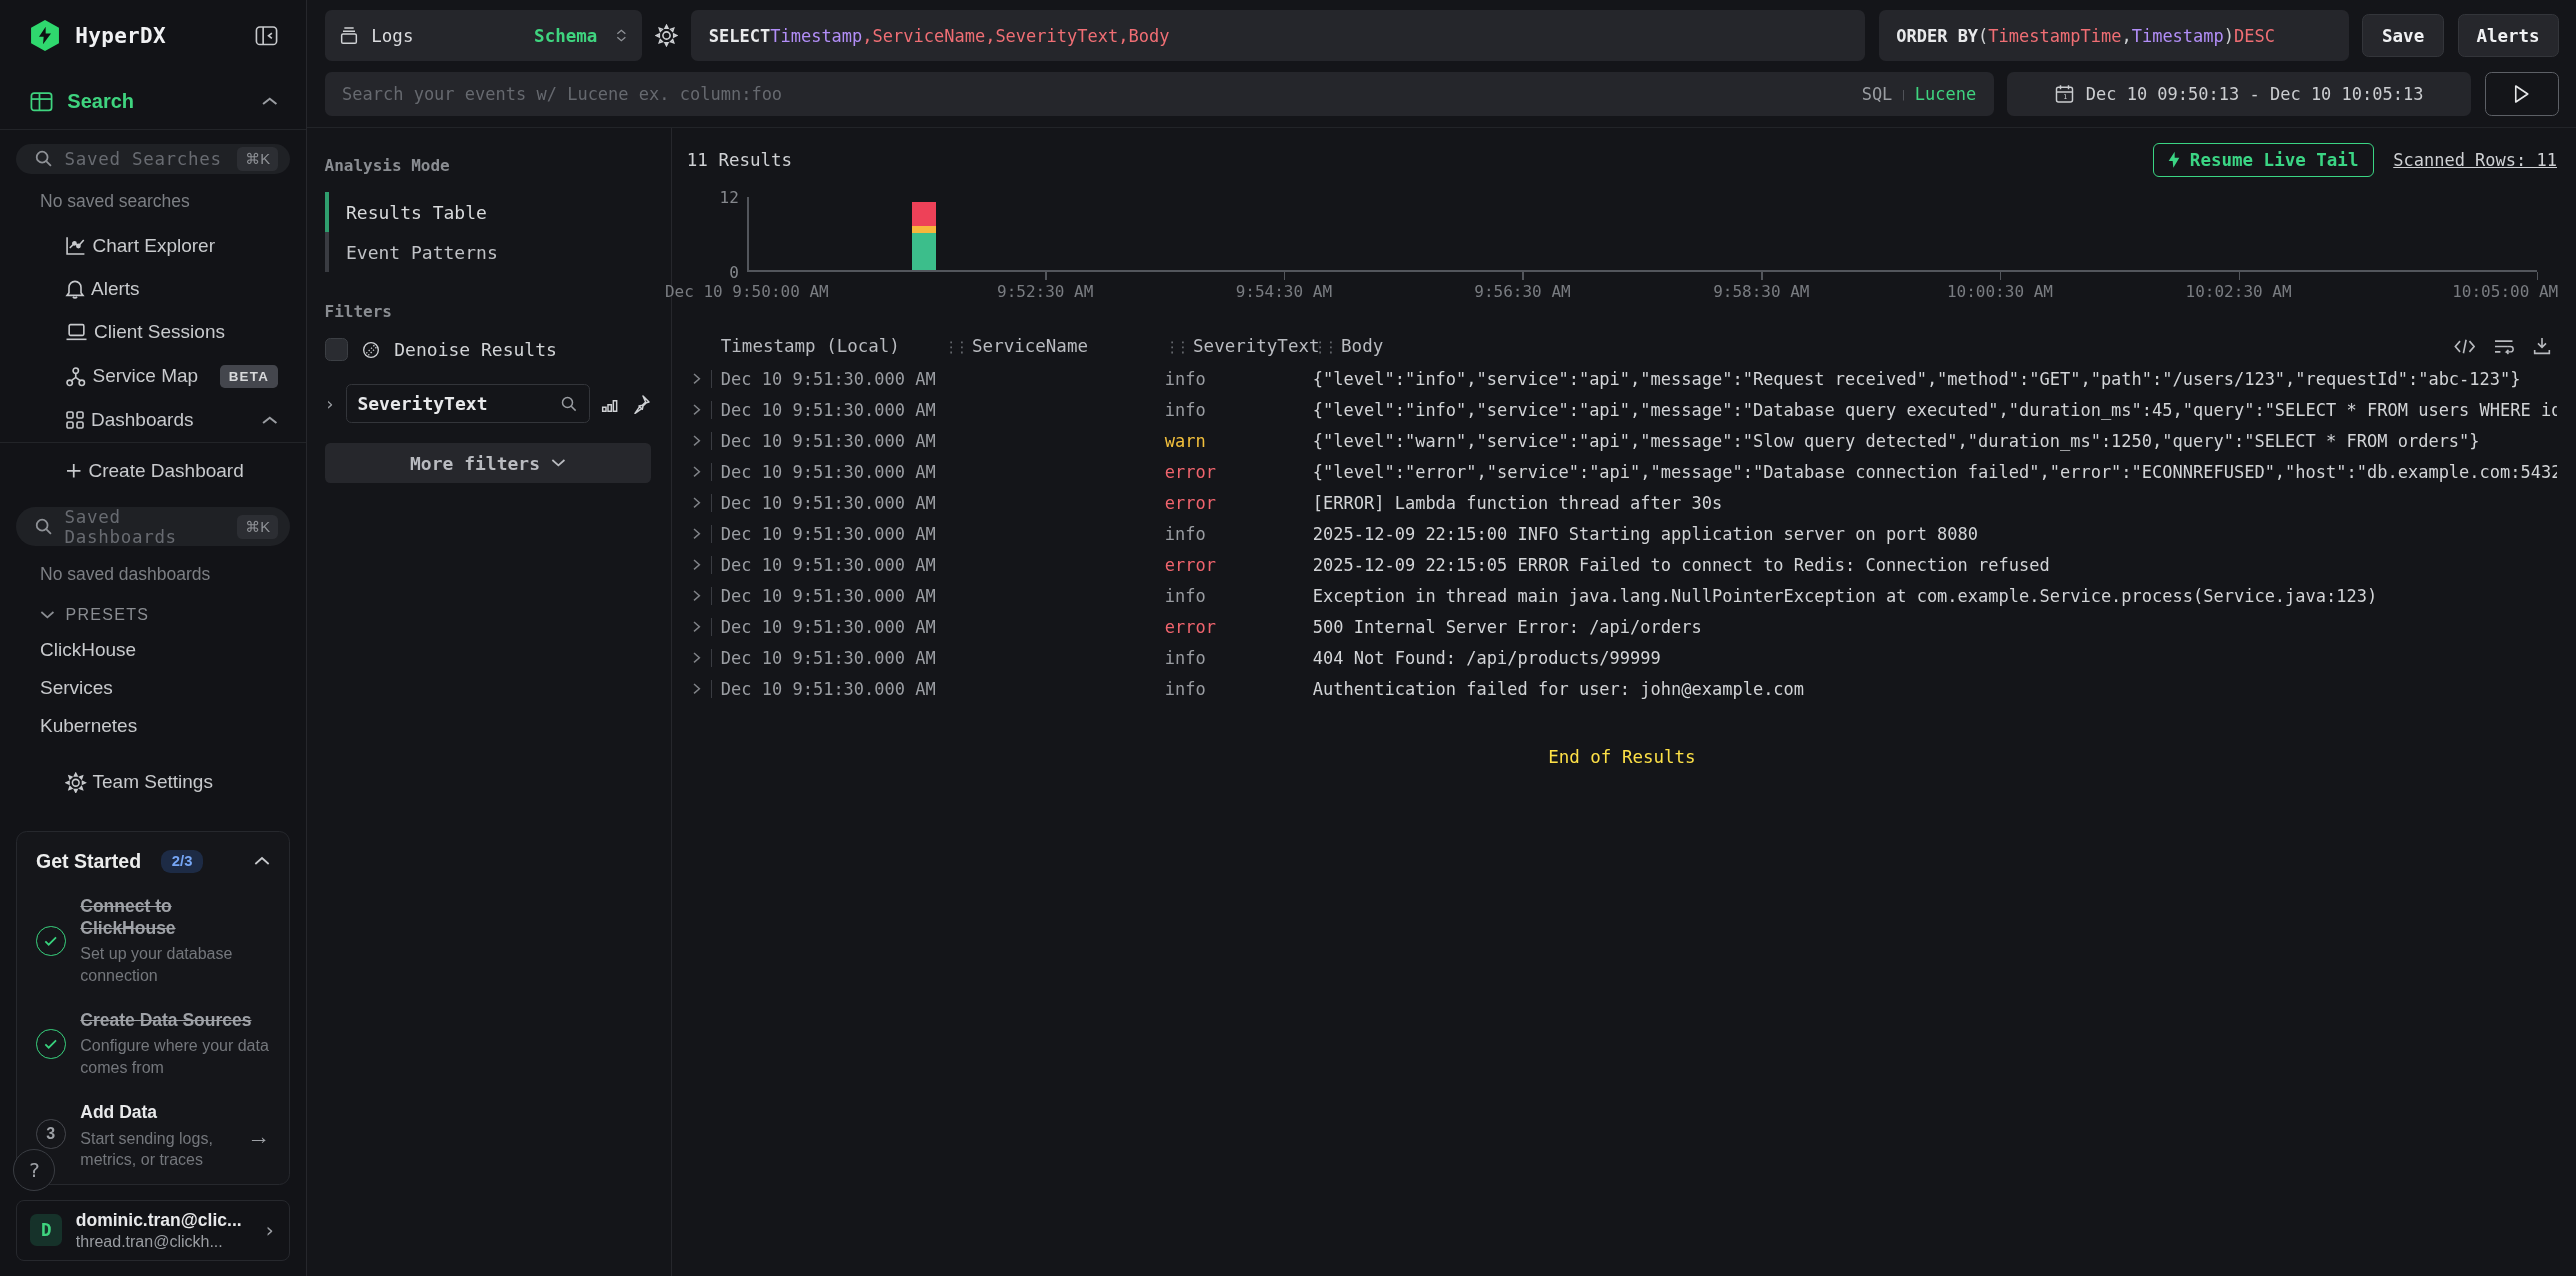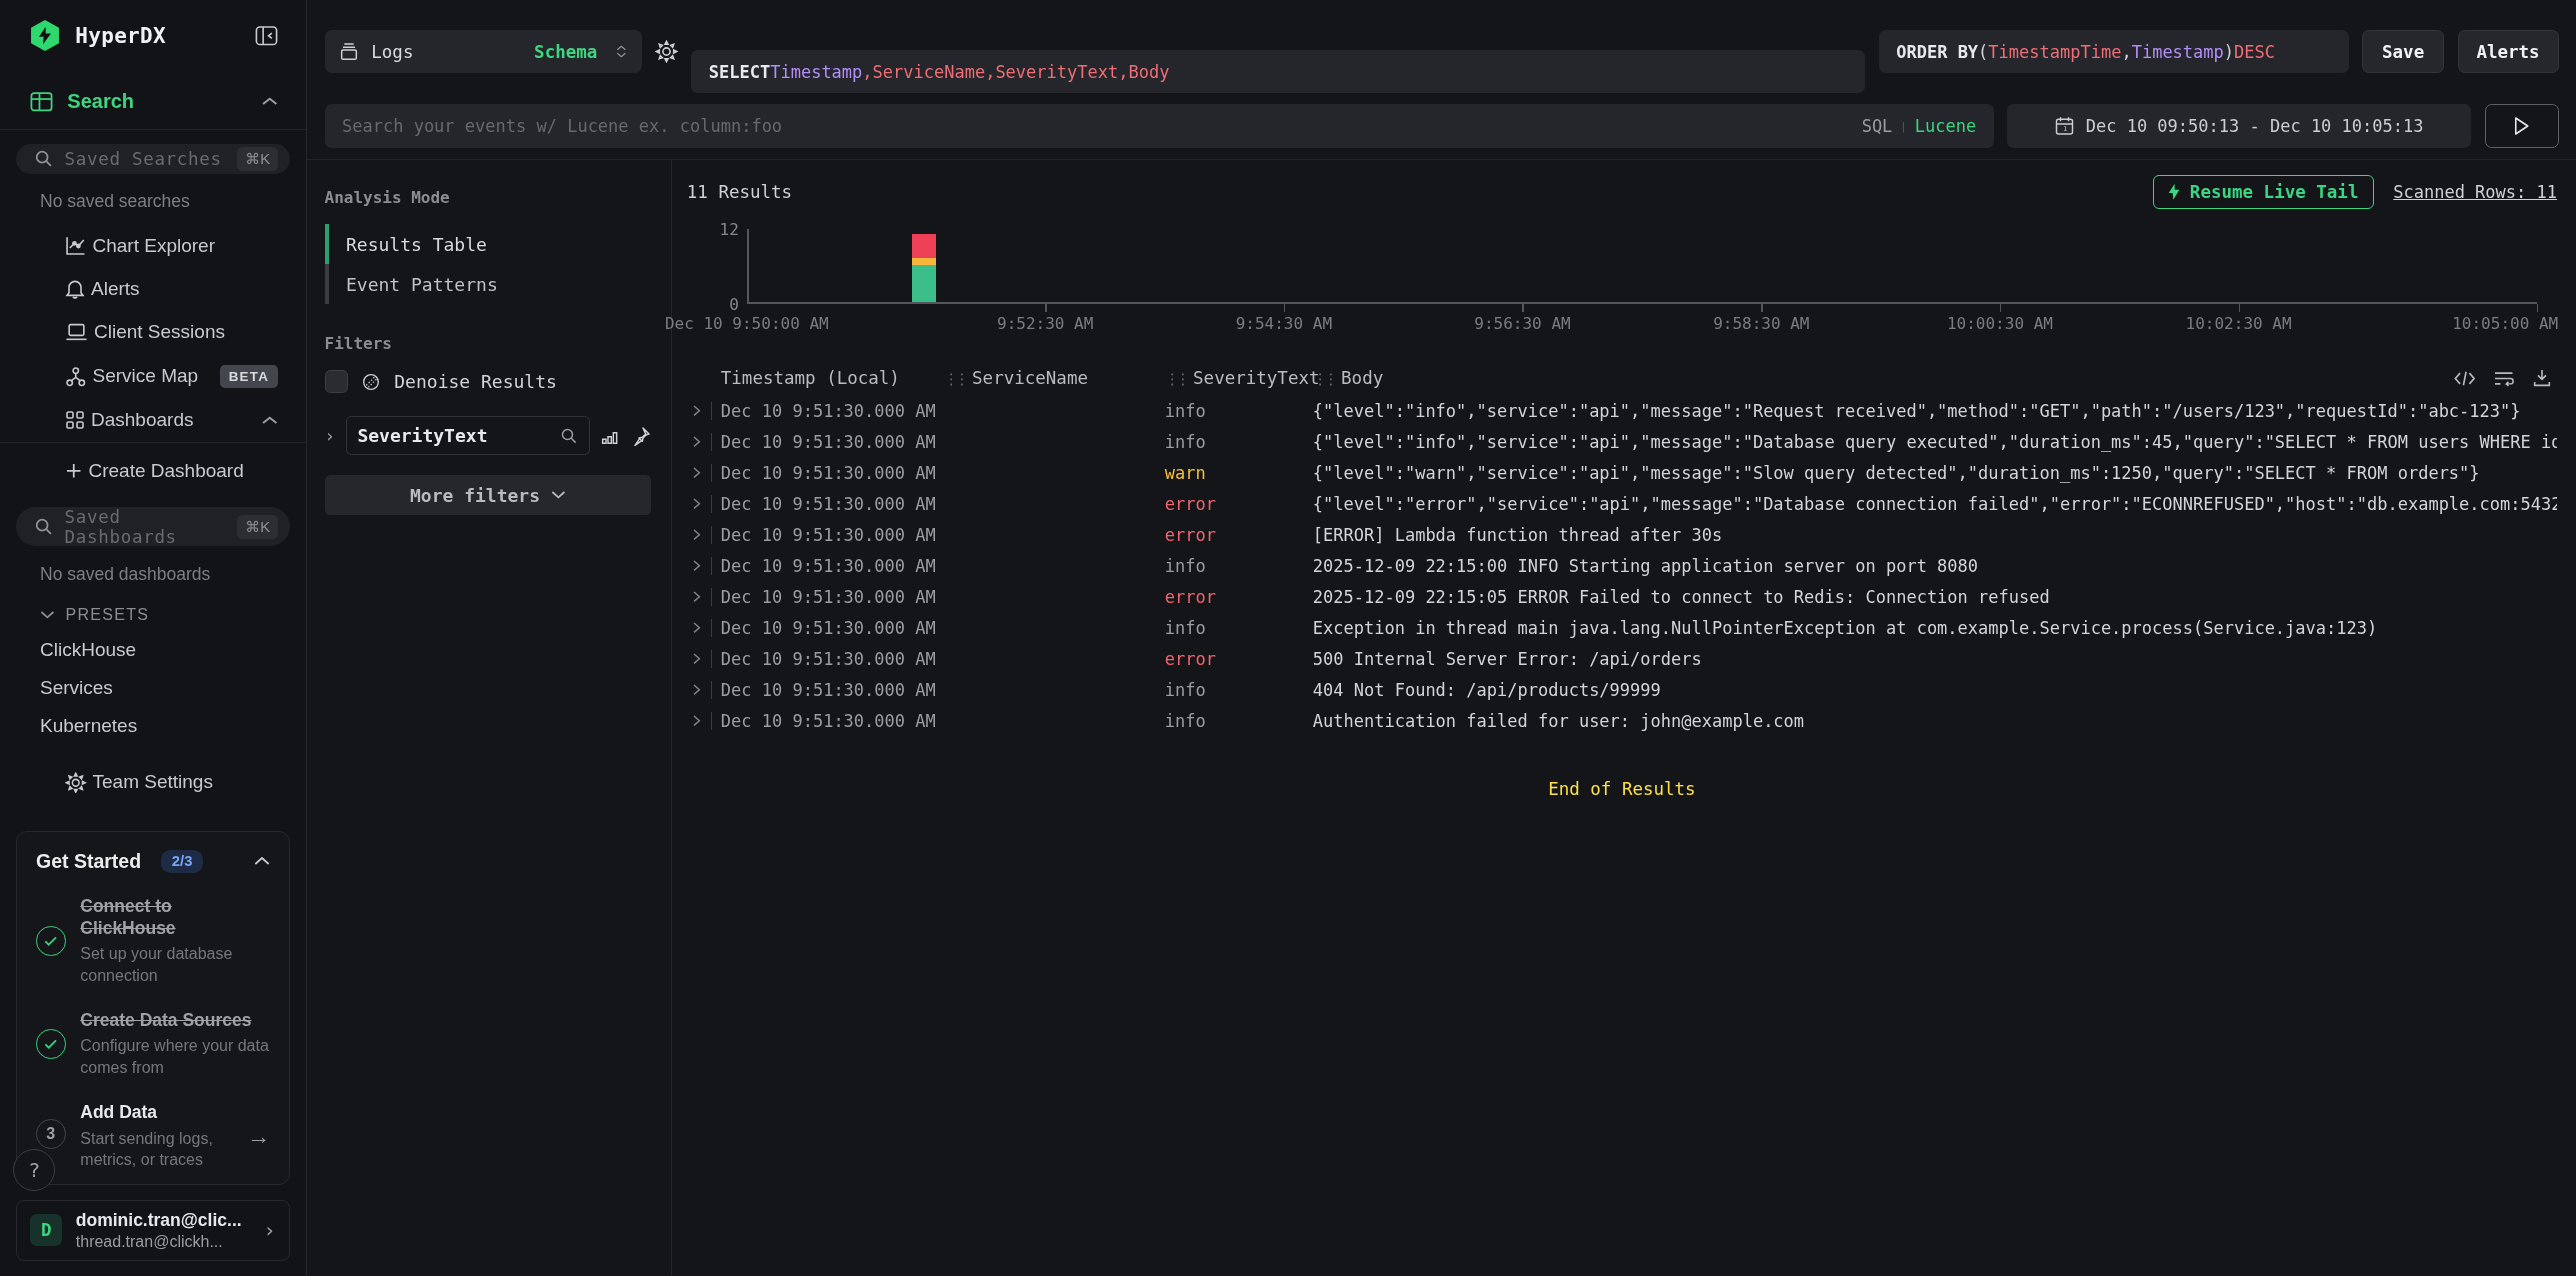--- a/index.html
+++ b/index.html
@@ -61,26 +61,26 @@
                padding:9.4px 13.4px; display:flex; align-items:center; gap:13.4px; cursor:pointer; }
   .avatar { width:32px; height:32px; border-radius:6.7px; background:#16322a; color:#3fd47f;
             font-weight:bold; font-size:17.5px; display:flex; align-items:center; justify-content:center; }
   .user-name { font-size:17.5px; font-weight:bold; color:#e7e8ea; font-family:"Liberation Sans",sans-serif; }
   .user-sub { font-size:16px; color:#9a9da2; font-family:"Liberation Sans",sans-serif; margin-top:1.3px;}
   .user-chev { color:#9a9da2; font-size:20px; margin-left:auto; }
 
   
   .main { flex:1; display:flex; flex-direction:column; min-width:0; }
   .topbar { display:flex; align-items:center; gap:13.4px; padding:10px 17.5px 10px 17.5px; }
-  .box { background:#25262b; border-radius:6.7px; height:43px; display:flex; align-items:center; }
+  .box { background:#25262b; border-radius:6.7px; height:51px; display:flex; align-items:center; }
   .logs-select { width:317px; padding:0 14.8px; gap:12px; cursor:pointer; }
   .logs-label { font-size:17.5px; color:#dadbde; }
   .schema { color:#3fd47f; font-weight:bold; font-size:17.5px; margin-left:auto; }
   .updown { display:flex; flex-direction:column; gap:1.3px; color:#8f9297; margin-left:6.7px;}
-  .sql-input { flex:1; padding:0 17.5px; font-size:17px; cursor:text;margin-top:40px; }
+  .sql-input { flex:1; padding:0 17.5px; font-size:17px; cursor:text; }
   .orderby { width:470px; padding:0 17.5px; font-size:17px; cursor:text; }
   .tok-kw { color:#e8e9eb; font-weight:bold; }
   .tok-purple { color:#b28ef7; }
   .tok-red { color:#ef6e74; }
   .tok-plain { color:#cfd1d4; }
   .tbtn { background:#26272c; border:0.7px solid #33353a; border-radius:6.7px; height:43px;
           color:#f0f1f3; font-weight:bold; font-size:17.5px; display:flex; align-items:center;
           justify-content:center; cursor:pointer; font-family:"DejaVu Sans Mono",monospace; }
   .save-btn { width:82px; } .alerts-btn { width:101px; }
 

